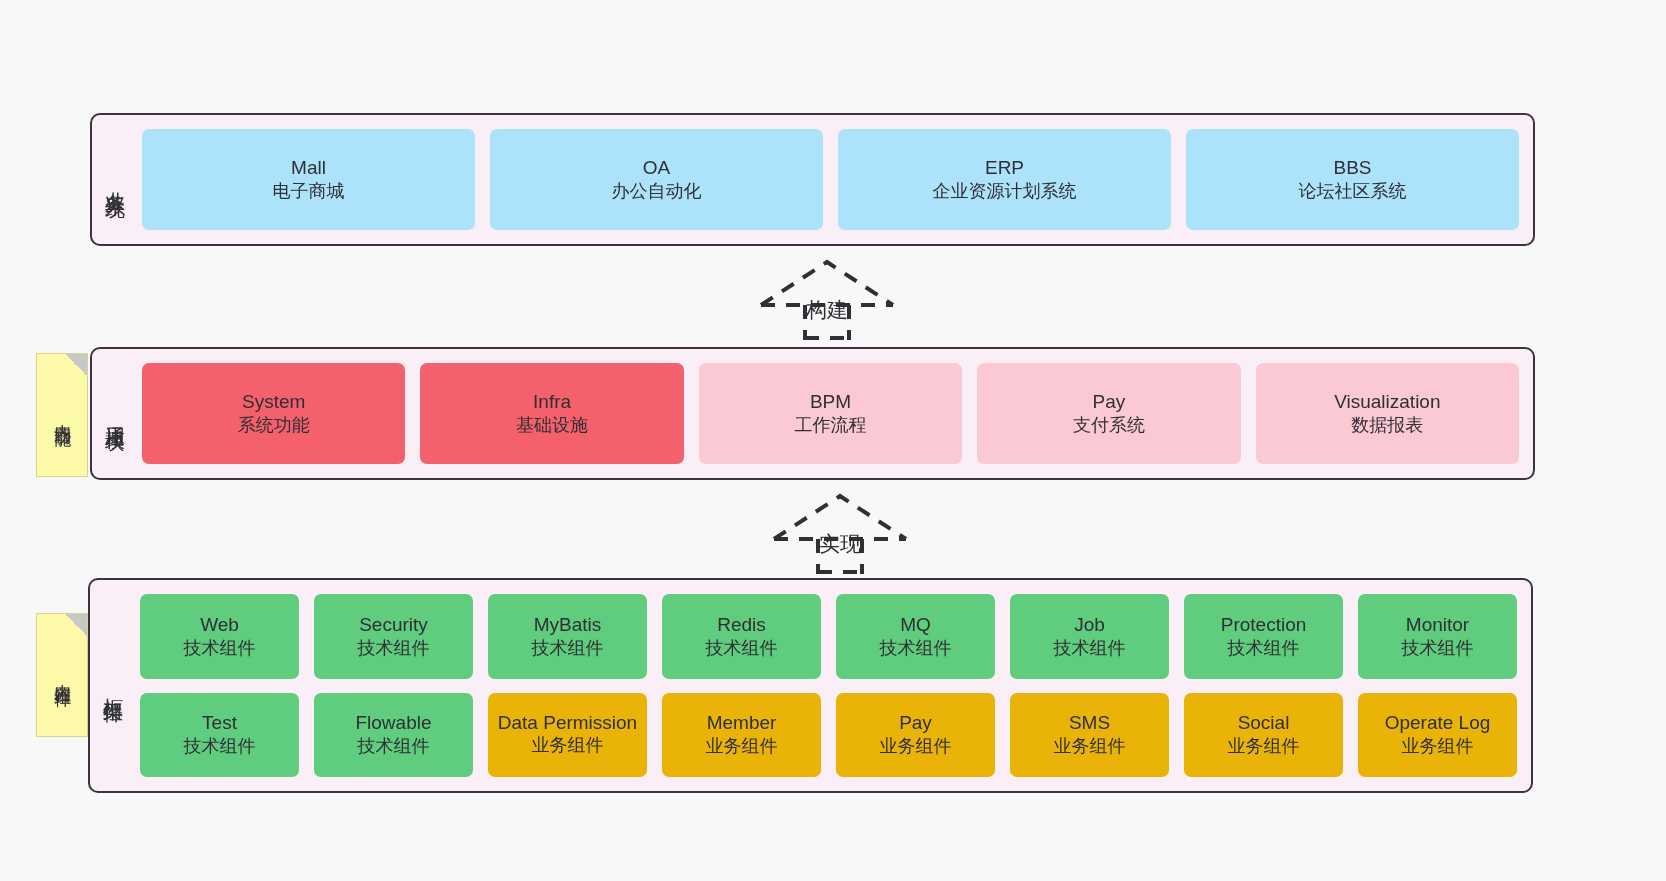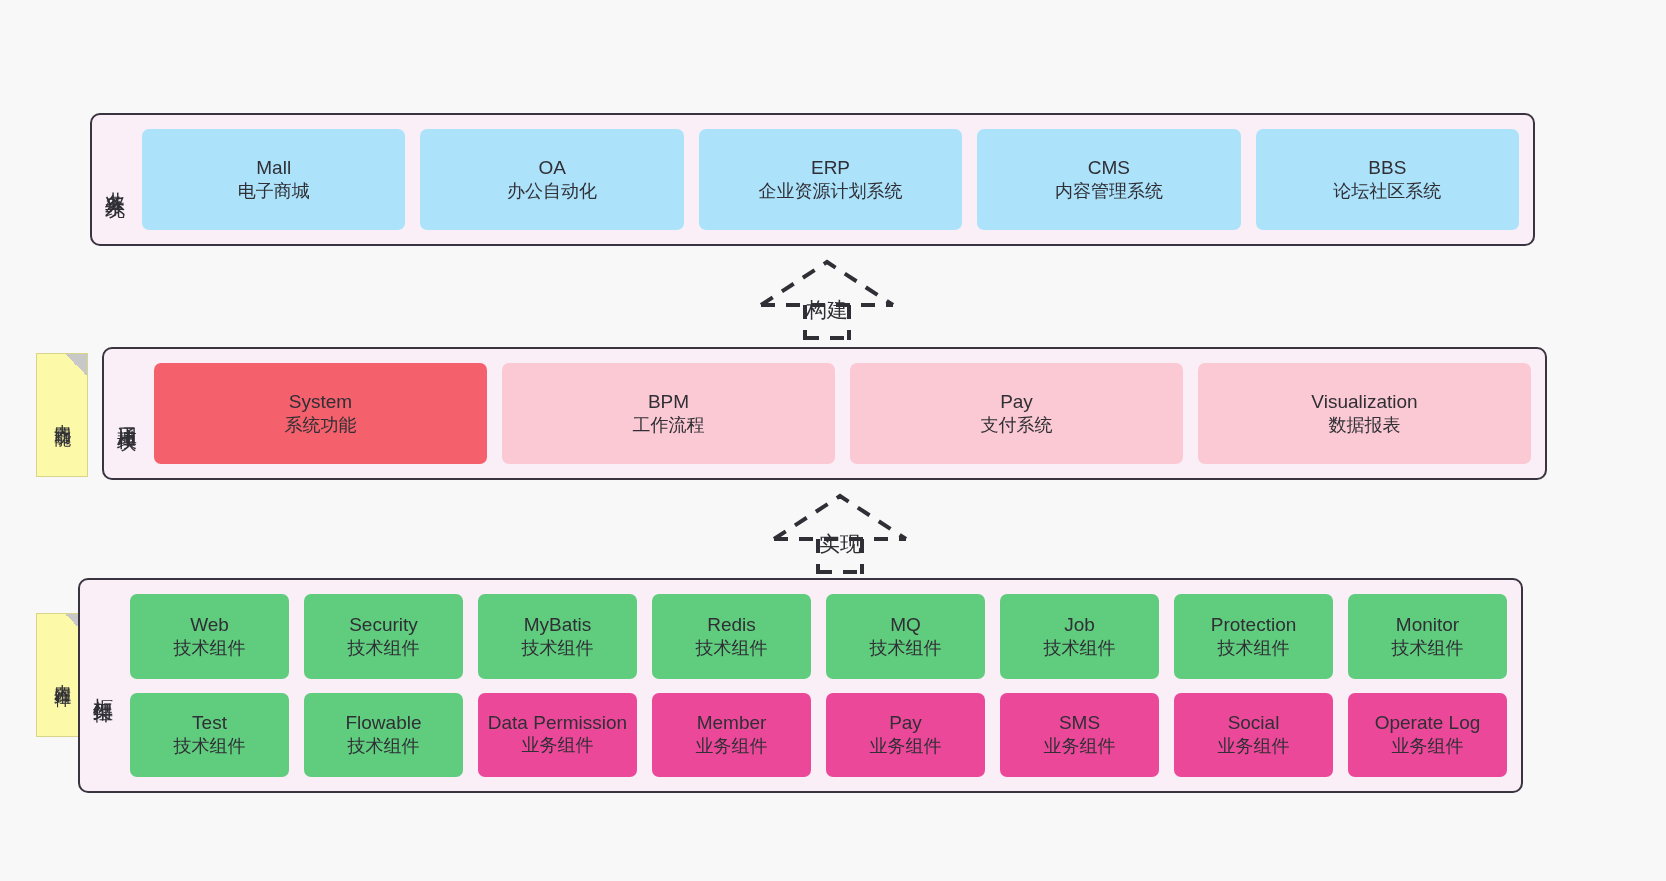--- a/index.html
+++ b/index.html
@@ -59,21 +59,21 @@
     padding: 4px 6px;
   }
   .cell .en { font-size: 19px; }
   .cell .cn { font-size: 18px; }
 
   
   .c-blue        { background: #ade2fb; }
   .c-red         { background: #f4606c; }
   .c-pink        { background: #fbc9d4; }
   .c-green       { background: #5fcc7e; }
-  .c-green-light { background: #ec4899; }
+  .c-green-light { background: #eab308; }
 
   
   .note {
     position: absolute;
     background: #fcfaa8;
     border: 1px solid #d8d58a;
     display: flex;
     align-items: center;
     justify-content: center;
     font-size: 17px;
@@ -121,51 +121,51 @@
           <span class="en">Mall</span>
           <span class="cn">电子商城</span>
         </div>
         <div class="cell c-blue">
           <span class="en">OA</span>
           <span class="cn">办公自动化</span>
         </div>
         <div class="cell c-blue">
           <span class="en">ERP</span>
           <span class="cn">企业资源计划系统</span>
-        </div>
-        <div class="cell c-blue">
-          <span class="en">CMS</span>
-          <span class="cn">内容管理系统</span>
         </div>
         <div class="cell c-blue">
           <span class="en">BBS</span>
           <span class="cn">论坛社区系统</span>
         </div>
       </div>
     </div>
   </div>
 
   <div class="connector" id="connector-build" style="left:757px; top:258px; width:140px; height:82px;">
     <svg width="140" height="82" viewBox="0 0 140 82">
       <path d="M4 47 L70 4 L136 47" fill="none" stroke="#2f2f35" stroke-width="4" stroke-dasharray="14 11" stroke-linecap="butt"></path>
       <path d="M4 47 L136 47" fill="none" stroke="#2f2f35" stroke-width="4" stroke-dasharray="14 11"></path>
       <path d="M48 47 L48 82 M92 47 L92 82 M48 80 L92 80" fill="none" stroke="#2f2f35" stroke-width="4" stroke-dasharray="14 11"></path>
     </svg>
     <span class="conn-label">构建</span>
   </div>
 
   <div class="note" id="note-modules" style="left:36px; top:353px; width:52px; height:124px;">内置功能</div>
 
-  <div class="layer" id="layer-modules" style="left:90px; top:347px; width:1445px; height:133px;margin-left:12px;">
+  <div class="layer" id="layer-modules" style="left:90px; top:347px; width:1445px; height:133px;">
     <div class="layer-title">通用模块</div>
     <div class="layer-body">
       <div class="row">
         <div class="cell c-red">
           <span class="en">System</span>
           <span class="cn">系统功能</span>
+        </div>
+        <div class="cell c-red">
+          <span class="en">Infra</span>
+          <span class="cn">基础设施</span>
         </div>
         <div class="cell c-pink">
           <span class="en">BPM</span>
           <span class="cn">工作流程</span>
         </div>
         <div class="cell c-pink">
           <span class="en">Pay</span>
           <span class="cn">支付系统</span>
         </div>
         <div class="cell c-pink">
@@ -180,21 +180,21 @@
     <svg width="140" height="82" viewBox="0 0 140 82">
       <path d="M4 47 L70 4 L136 47" fill="none" stroke="#2f2f35" stroke-width="4" stroke-dasharray="14 11" stroke-linecap="butt"></path>
       <path d="M4 47 L136 47" fill="none" stroke="#2f2f35" stroke-width="4" stroke-dasharray="14 11"></path>
       <path d="M48 47 L48 82 M92 47 L92 82 M48 80 L92 80" fill="none" stroke="#2f2f35" stroke-width="4" stroke-dasharray="14 11"></path>
     </svg>
     <span class="conn-label">实现</span>
   </div>
 
   <div class="note" id="note-framework" style="left:36px; top:613px; width:52px; height:124px;">内置组件</div>
 
-  <div class="layer" id="layer-framework" style="left:78px; top:578px; width:1445px; height:215px;">
+  <div class="layer" id="layer-framework" style="left:88px; top:578px; width:1445px; height:215px;">
     <div class="layer-title">框架组件</div>
     <div class="layer-body">
 
       <div class="row">
         <div class="cell c-green">
           <span class="en">Web</span>
           <span class="cn">技术组件</span>
         </div>
         <div class="cell c-green">
           <span class="en">Security</span>

